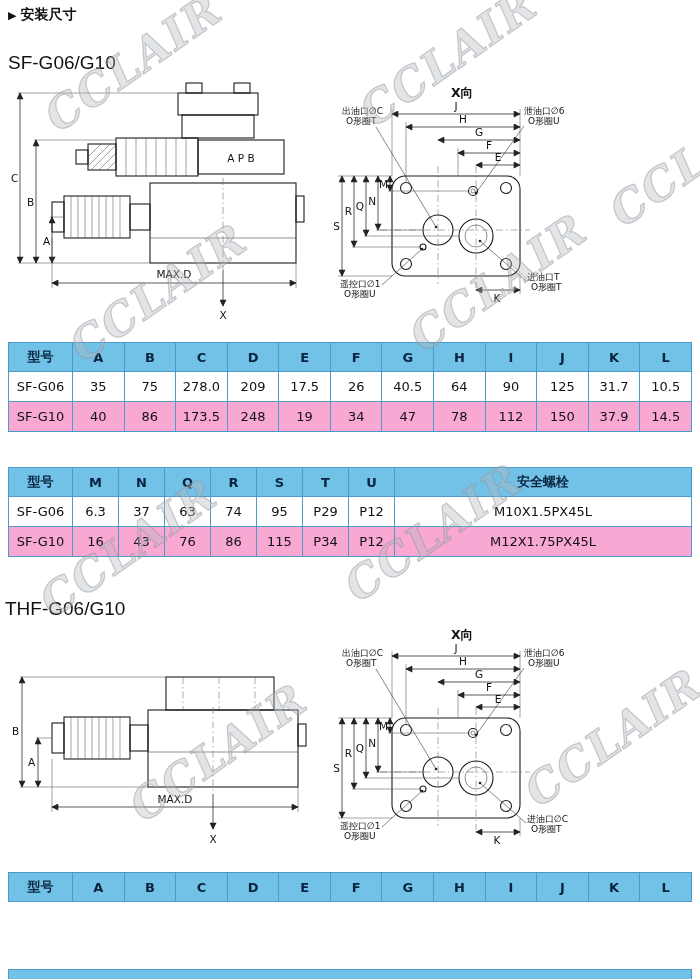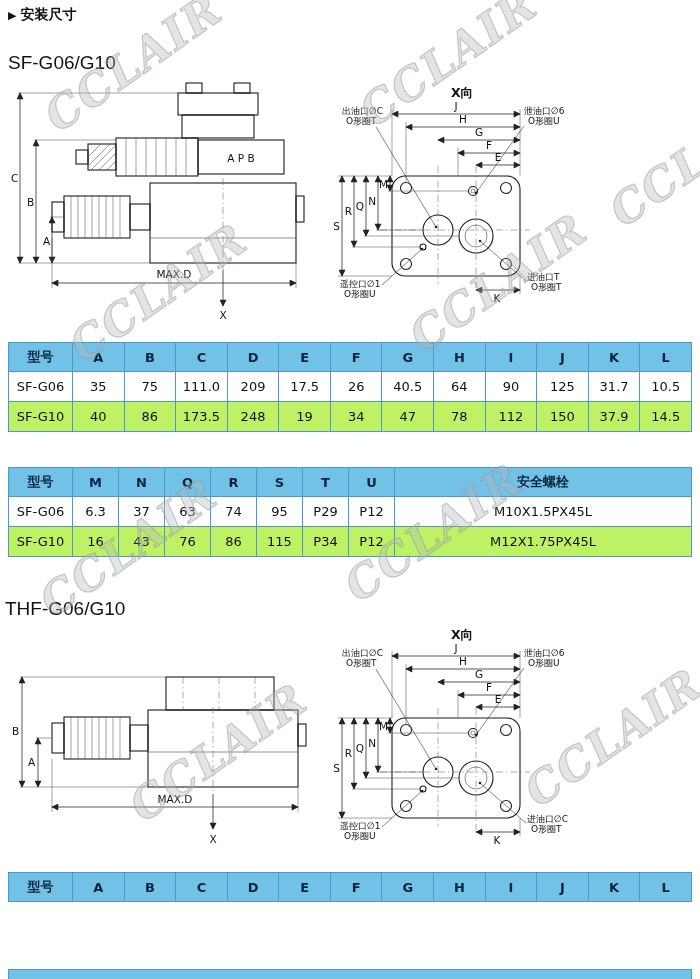--- a/index.html
+++ b/index.html
@@ -8,21 +8,21 @@
   .watermark{position:absolute;font-family:"DejaVu Serif","Liberation Serif",serif;font-style:italic;font-weight:700;
     font-size:44px;letter-spacing:2px;color:rgba(178,183,188,.38);-webkit-text-stroke:1.2px rgba(140,146,152,.45);
     transform:rotate(-35deg);transform-origin:left top;pointer-events:none;z-index:6;white-space:nowrap}
   .title{position:absolute;left:8px;top:6px;font-size:14px;font-weight:700;display:flex;align-items:center;gap:4px;z-index:2}
   .title .tri{font-size:11px;line-height:1}
   .seclabel{position:absolute;font-family:Liberation Sans, sans-serif;font-size:19px;z-index:2}
   table{position:absolute;width:684px;border-collapse:collapse;table-layout:fixed;font-size:13px;text-align:center;z-index:2;background:#fff}
   th,td{border:1px solid #4b9aca;padding:0;overflow:hidden}
   th{height:29px;background:#72c2e7;font-weight:700;color:#08243e}
   td{height:30px}
-  tr.alt td{background:#bef264}
+  tr.alt td{background:#f9a8d4}
   svg{position:absolute;z-index:2;overflow:visible}
   svg text{font-family:"DejaVu Sans","Liberation Sans",sans-serif;fill:#111}
   .o{fill:none;stroke:#1c1c1c;stroke-width:1.1}
   .t{fill:none;stroke:#333;stroke-width:.55}
   .h{fill:none;stroke:#444;stroke-width:.5}
   .dim{stroke:#222;stroke-width:.75;fill:none}
   .ext{stroke:#555;stroke-width:.55}
   .cl{stroke:#666;stroke-width:.55;stroke-dasharray:7 3 1.5 3;fill:none}
   .lead{stroke:#333;stroke-width:.6;fill:none}
   .dl{font-size:10.5px}
@@ -204,21 +204,21 @@
     <th>H</th>
     <th>I</th>
     <th>J</th>
     <th>K</th>
     <th>L</th>
   </tr>
   <tr>
     <td>SF-G06</td>
     <td>35</td>
     <td>75</td>
-    <td>111.0</td>
+    <td>278.0</td>
     <td>209</td>
     <td>17.5</td>
     <td>26</td>
     <td>40.5</td>
     <td>64</td>
     <td>90</td>
     <td>125</td>
     <td>31.7</td>
     <td>10.5</td>
   </tr>

